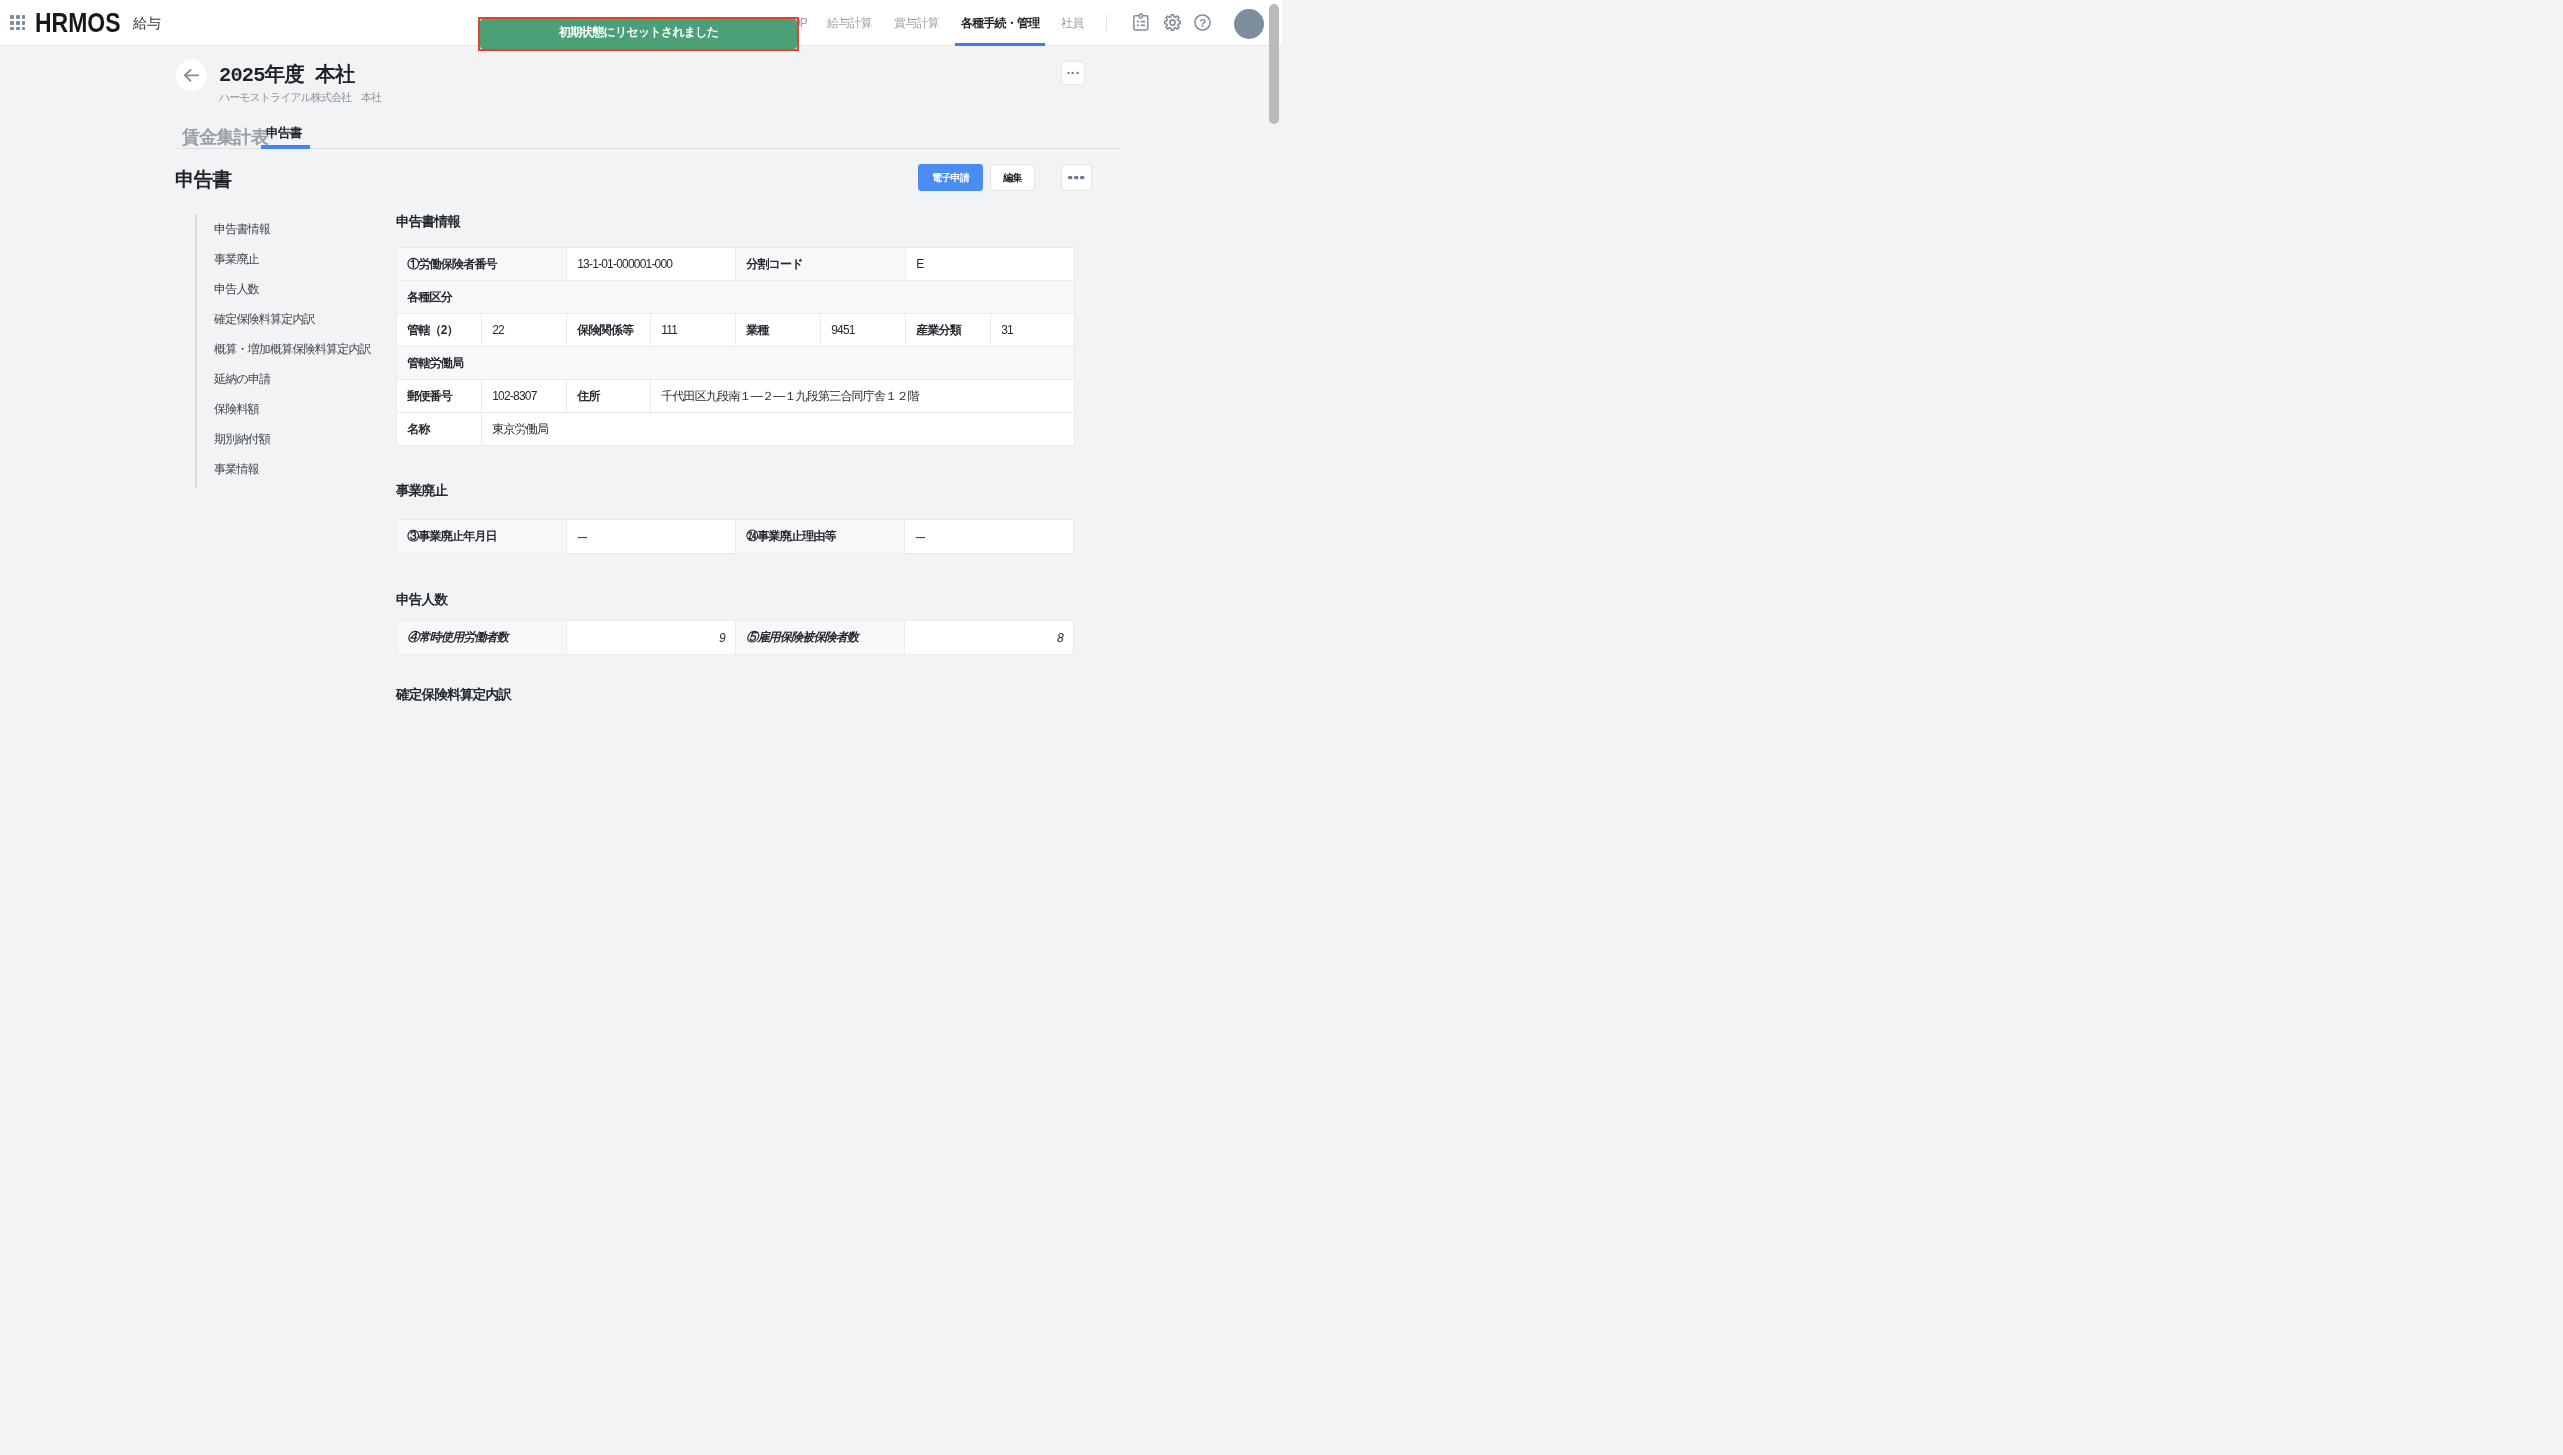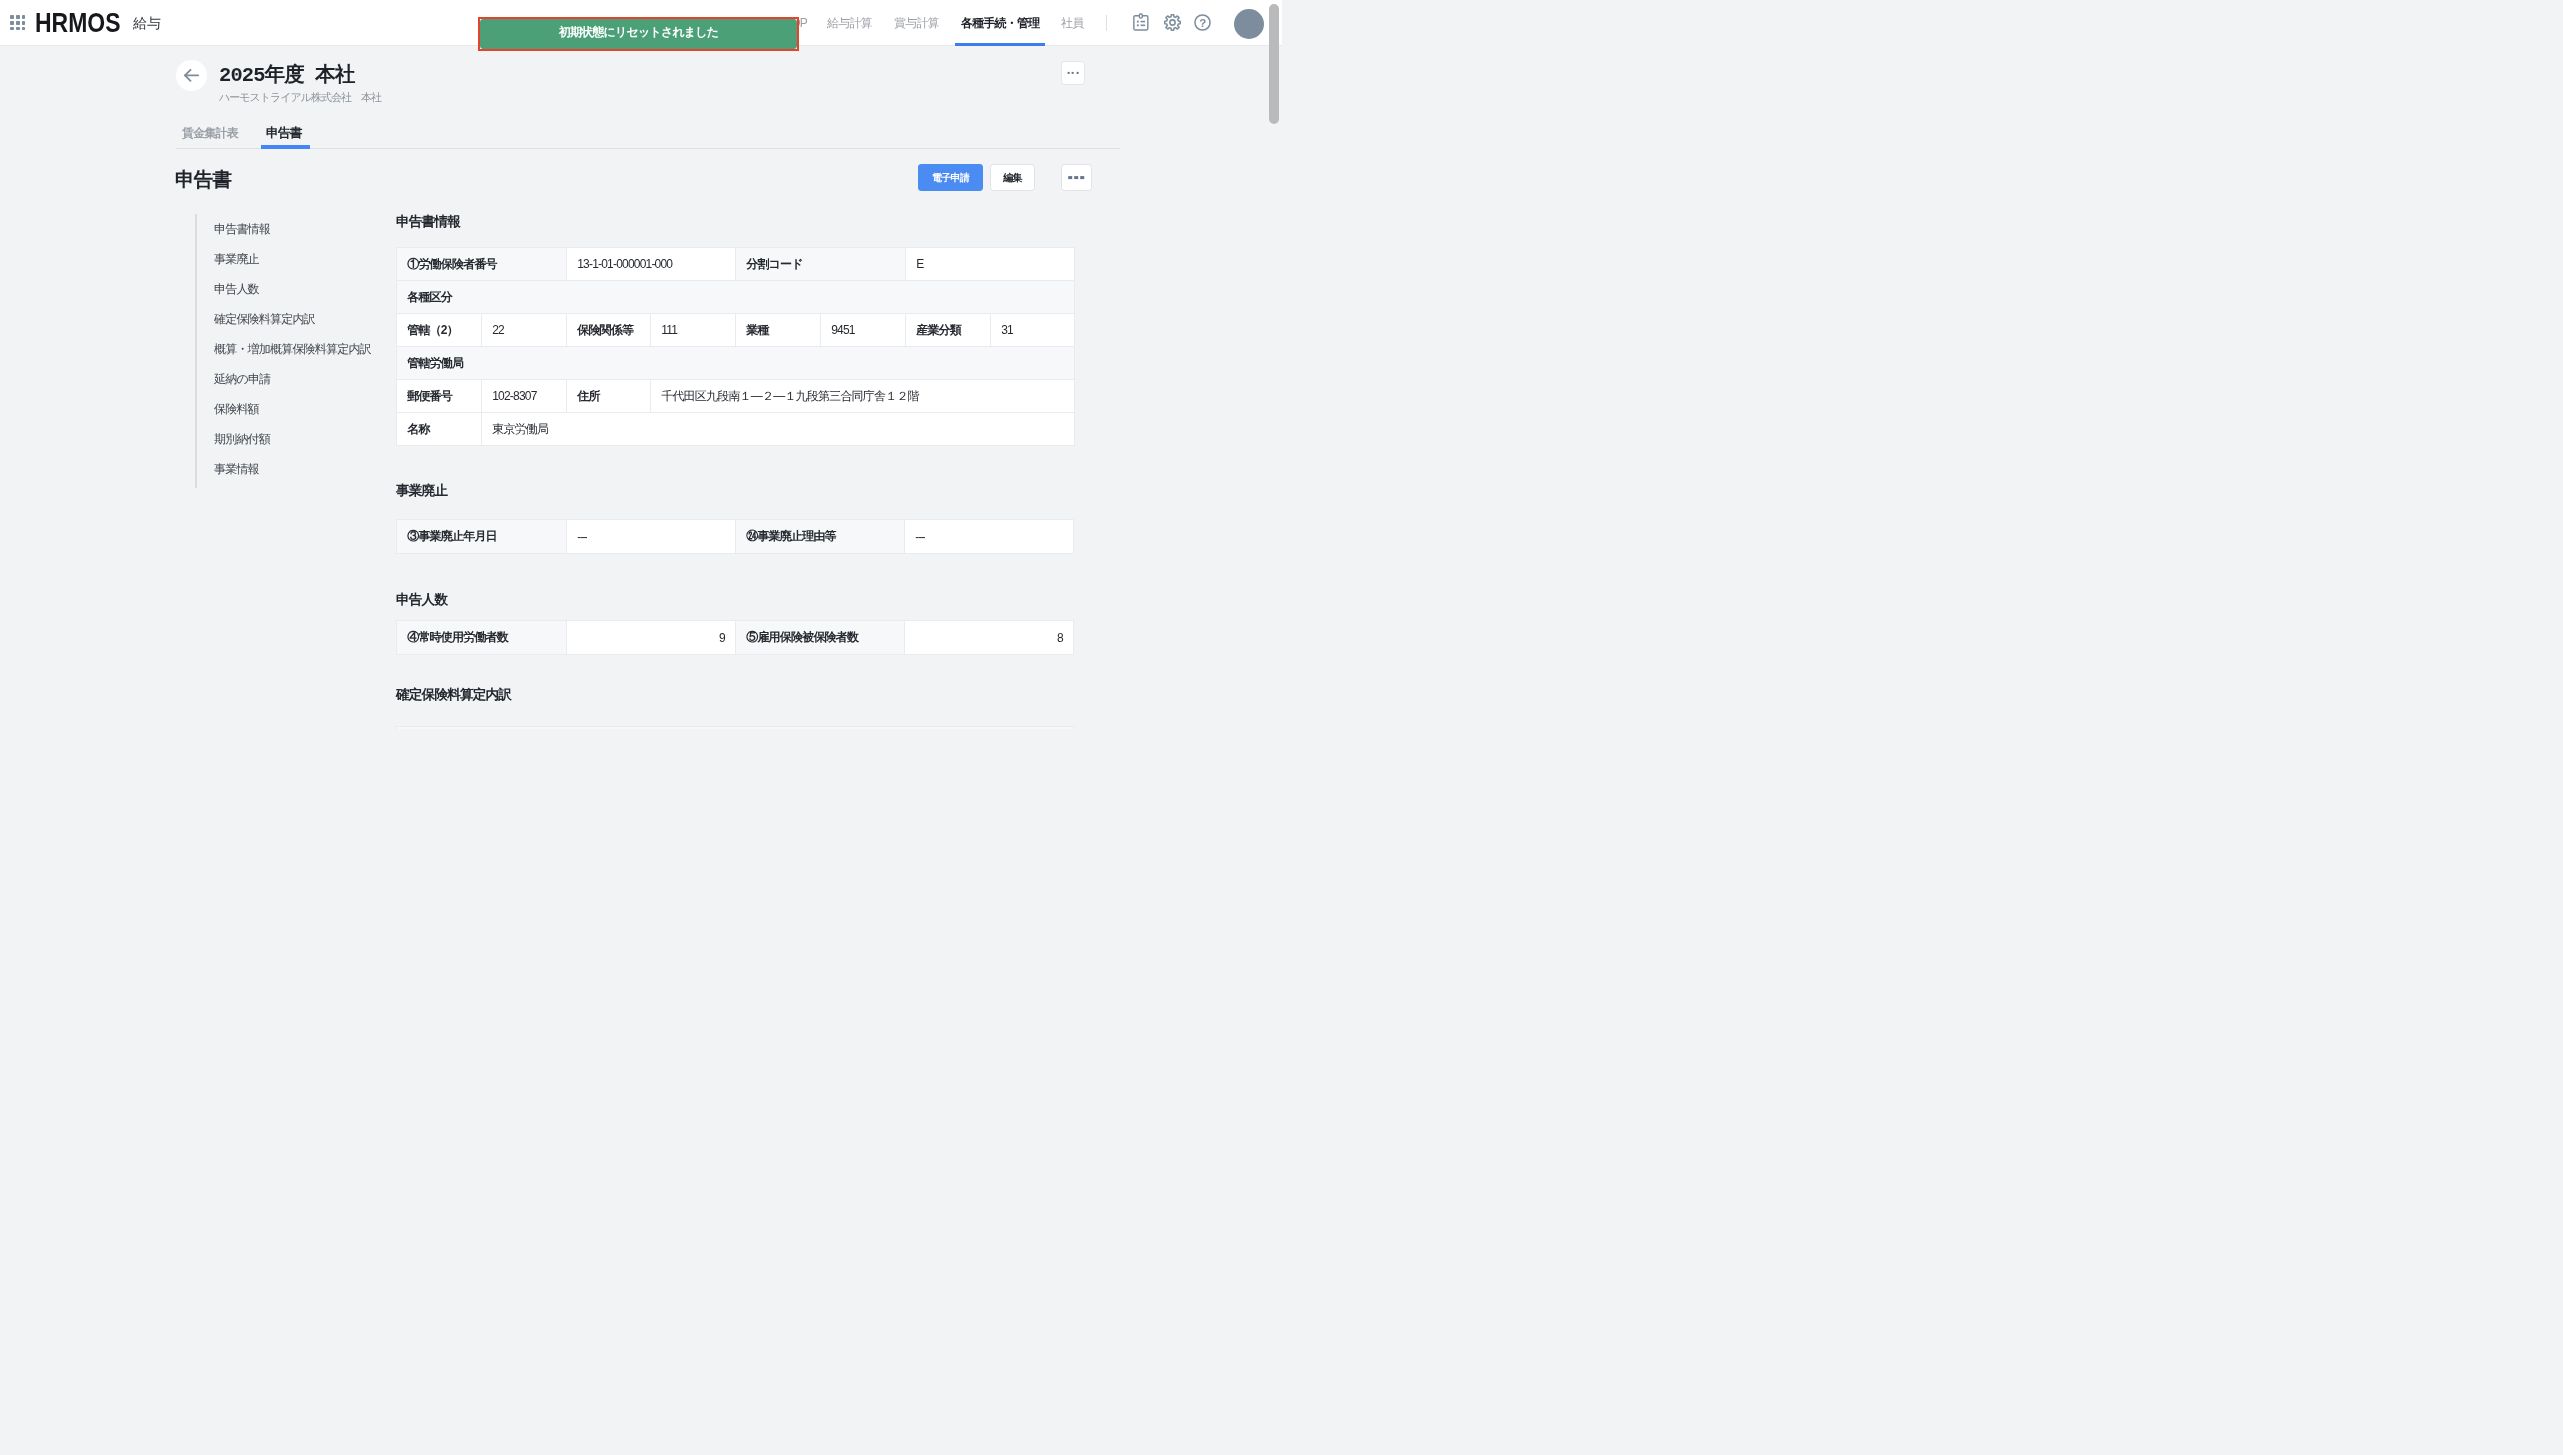--- a/index.html
+++ b/index.html
@@ -39,21 +39,21 @@
 
 .page-title { position:absolute; left:219px; top:60px; font-size:20.4px; font-weight:bold; color:#1f2329; letter-spacing:-0.8px;font-family:Liberation Mono, monospace; }
 .page-sub { position:absolute; left:219px; top:90px; font-size:11px; color:#8d949b; letter-spacing:-1px; }
 .dots-btn-top { position:absolute; left:1061px; top:61px; width:24px; height:24px; background:#fff;
   border:0.8px solid #e3e6ea; border-radius:3.4px; }
 .dots { position:absolute; left:50%; top:50%; transform:translate(-50%,-50%); display:flex; gap:2.1px; }
 .dots i { display:block; background:#64748b; }
 .dots-btn-top .dots i { width:2.2px; height:2.2px; }
 
 .tabs-line { position:absolute; left:176px; top:148px; width:944px; height:0.8px; background:#dcdfe3; }
-.tab1 { position:absolute; left:182px; top:125px; font-size:12px; font-weight:bold; color:#9aa0a6; }
+.tab1 { position:absolute; left:182px; top:125px; font-size:18px; font-weight:bold; color:#9aa0a6; }
 .tab2 { position:absolute; left:266px; top:125px; font-size:12.7px; font-weight:bold; color:#24292f; }
 .tab-underline { position:absolute; left:261px; top:145px; width:49px; height:3.9px; background:#4486f7; }
 
 .sec-title { position:absolute; left:175px; top:166px; font-size:19.5px; font-weight:bold; color:#1f2329; }
 .btn { position:absolute; top:164px; height:27px; border-radius:3.4px; font-size:10px; font-weight:bold;
   display:flex; align-items:center; justify-content:center; }
 .btn-blue { left:918px; width:65px; background:#4a8cf2; color:#fff; }
 .btn-white { left:990px; width:45px; background:#fff; color:#24292f; border:0.8px solid #e0e3e7; }
 .btn-dots { left:1061px; width:30.5px; background:#fff; border:0.8px solid #e0e3e7; }
 .btn-dots .dots i { width:3.8px; height:3.8px; }
@@ -66,21 +66,21 @@
 table { border-collapse:collapse; table-layout:fixed; width:678px; position:absolute; left:0; }
 td { border:0.8px solid #e9ebee; font-size:12px; padding:0 10.2px; background:#fff; vertical-align:middle; }
 td.lab { font-weight:bold; }
 td.g { background:#f7f8fa; }
 td.num { text-align:right; }
 #t1 { top:247px; }
 #t1 td { height:33px; }
 #t2 { top:519px; }
 #t2 td { height:34px; }
 #t3 { top:620px; }
-#t3 td { height:34px; }
+#t3 td { height:34px;font-style:italic; }
 .t4sliver { position:absolute; left:396px; top:726px; width:678px; height:2.5px;
   background:#f7f8fa; border:0.8px solid #e9ebee; border-bottom:none; }
 .scroll-thumb { position:absolute; left:1269px; top:4.2px; width:9.8px; height:120px; border-radius:5.1px; background:#b9babc; z-index:60;}
 h2.s { position:absolute; font-size:13.6px; font-weight:bold; color:#24292f; left:396px; }
 </style>
 </head>
 <body>
 <div class="header">
   <div class="grid-icon">
       <span></span>

